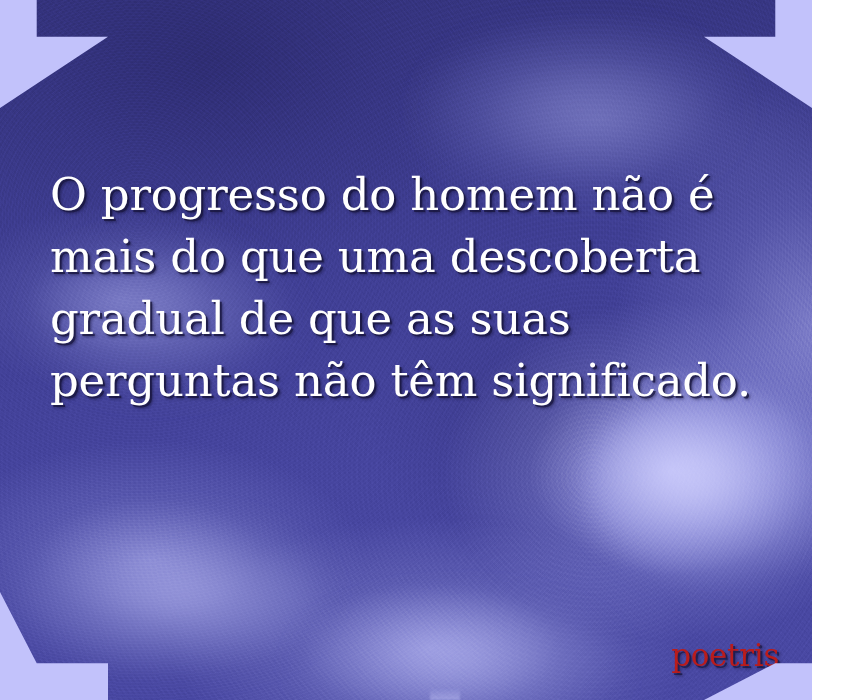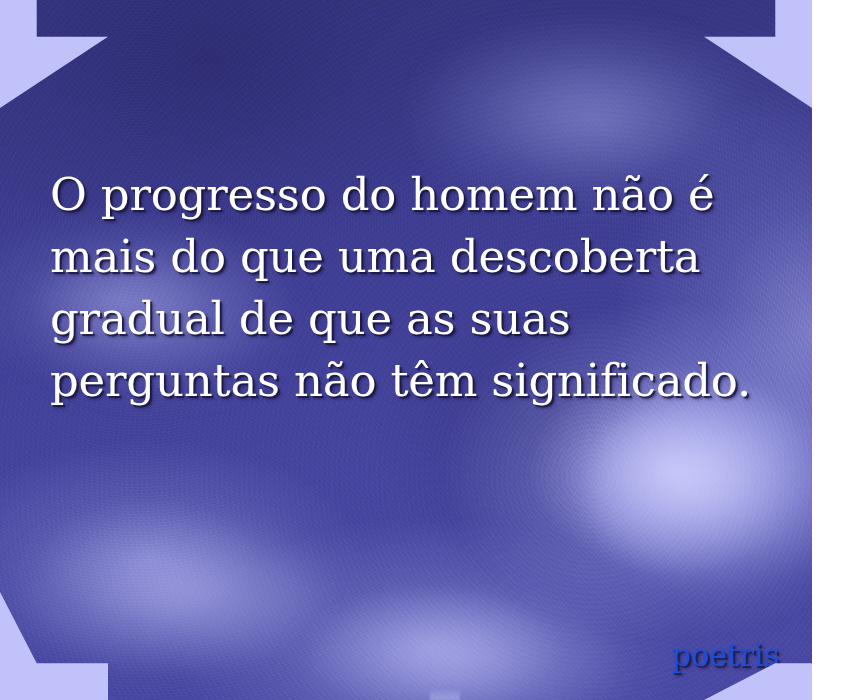--- a/index.html
+++ b/index.html
@@ -220,21 +220,21 @@
   }
 
   .brand {
     position: absolute;
     right: 33px;
     bottom: 27px;
     font-family: "DejaVu Serif", "Liberation Serif", serif;
     font-size: 31px;
     font-weight: 400;
     letter-spacing: -0.3px;
-    color: #1d4ed8;
+    color: #b91c1c;
     text-shadow:
       2px 2px 0 rgba(24,22,62,0.7),
       3px 3px 3px rgba(20,18,54,0.5);
   }
 </style>
 </head>
 <body>
 
 <div class="quote-card">
 

